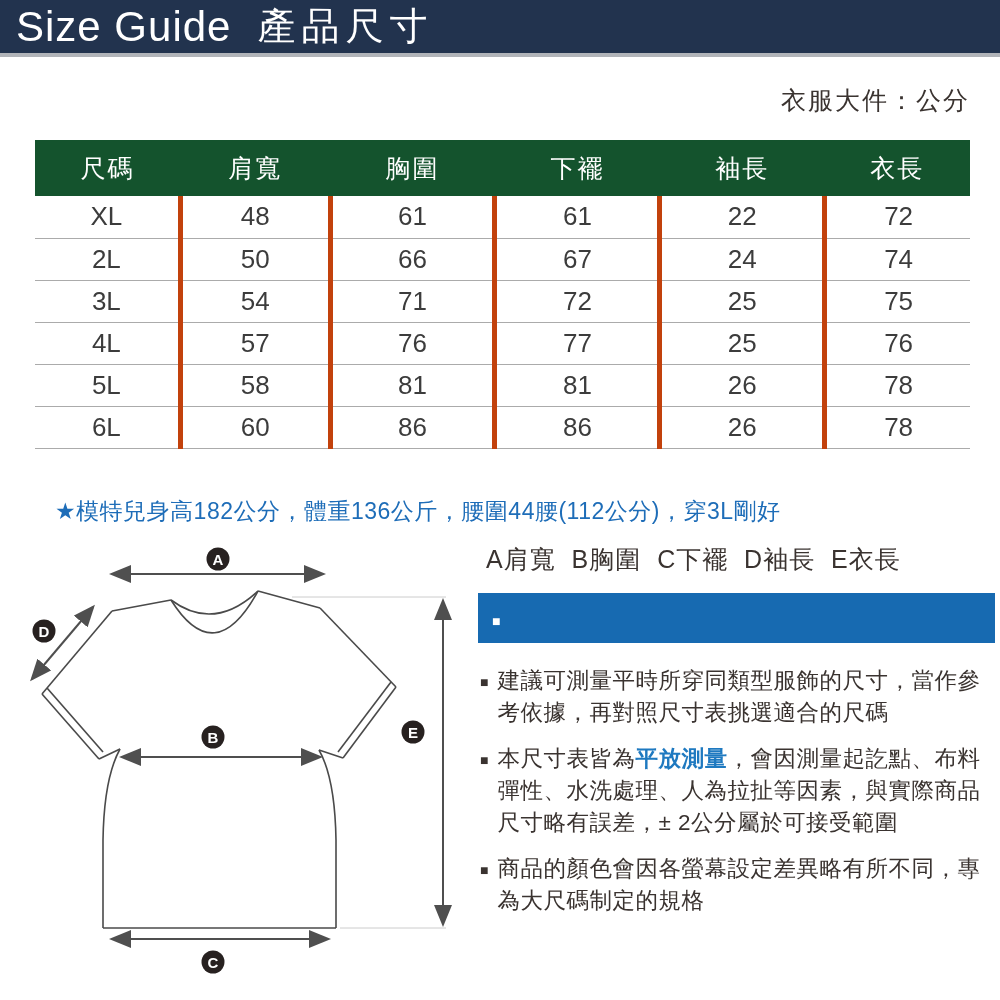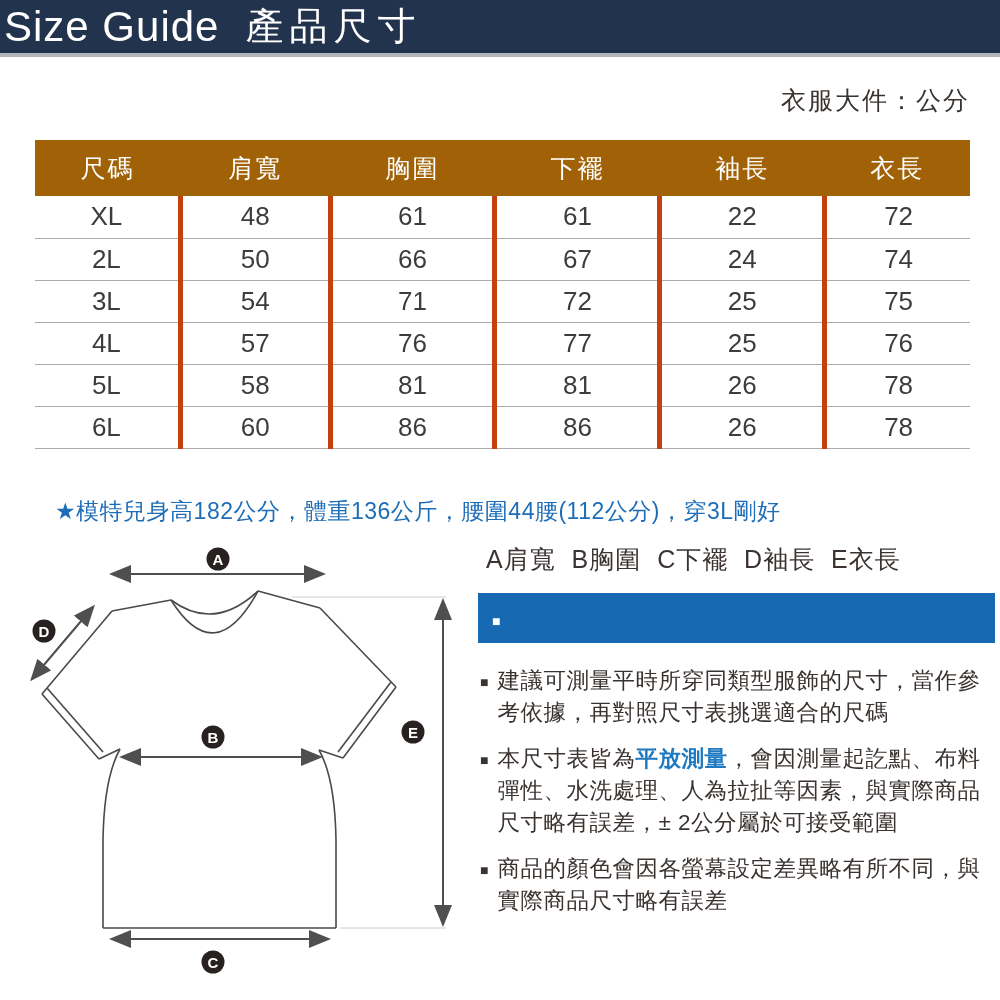--- a/index.html
+++ b/index.html
@@ -2,34 +2,34 @@
 <html><head>
 <meta charset="utf-8">
 <style>
   * { margin: 0; padding: 0; box-sizing: border-box; }
   html, body { width: 1000px; height: 1000px; background: #ffffff; overflow: hidden; }
   body { font-family: "Liberation Sans", "DejaVu Sans", sans-serif; position: relative; color: #3a3534; }
 
   .header {
     position: absolute; top: 0; left: 0; width: 1000px; height: 57px;
     background: #22334e; border-bottom: 4px solid #b1b4b9;
-    display: flex; align-items: center; padding-left: 4px;
+    display: flex; align-items: center; padding-left: 16px;
   }
   .header .title-en { color: #ffffff; font-size: 42px; letter-spacing: 1px; }
   .header .title-zh { color: #ffffff; font-size: 38px; margin-left: 26px; letter-spacing: 6px; }
 
   .unit-note {
     position: absolute; top: 84px; right: 30px;
     font-size: 25px; color: #3a3330; letter-spacing: 2px;
   }
 
   .table-wrap { position: absolute; left: 35px; top: 140px; width: 935px; }
   table { width: 100%; border-collapse: collapse; table-layout: fixed; }
   thead th {
-    background: #a16207; color: #ffffff; font-weight: 400;
+    background: #14532d; color: #ffffff; font-weight: 400;
     font-size: 25px; height: 56px; letter-spacing: 2px;
   }
   tbody td {
     text-align: center; font-size: 26px; color: #3c3c3c; height: 42px;
     border-bottom: 1px solid #ababab;
   }
   tbody td:not(:last-child) { border-right: 5px solid #c2410c; }
   col.c1, col.c6 { width: 15.5%; }
   col.c2 { width: 16%; }
   col.c3, col.c4, col.c5 { width: 17.6%; }
@@ -210,16 +210,16 @@
     <div class="note">
       <span class="bullet">■</span>
       <span class="txt"><span>建議可測量平時所穿同類型服飾的尺寸，當作參考依據，再對照尺寸表挑選適合的尺碼</span><span class="hl"></span><span></span></span>
     </div>
     <div class="note">
       <span class="bullet">■</span>
       <span class="txt"><span>本尺寸表皆為</span><span class="hl">平放測量</span><span>，會因測量起訖點、布料彈性、水洗處理、人為拉扯等因素，與實際商品尺寸略有誤差，± 2公分屬於可接受範圍</span></span>
     </div>
     <div class="note">
       <span class="bullet">■</span>
-      <span class="txt"><span>商品的顏色會因各螢幕設定差異略有所不同，與實際商品尺寸略有誤差</span><span class="hl"></span><span></span></span>
+      <span class="txt"><span>商品的顏色會因各螢幕設定差異略有所不同，專為大尺碼制定的規格</span><span class="hl"></span><span></span></span>
     </div>
   </div>
 </div>
 
 </body></html>

